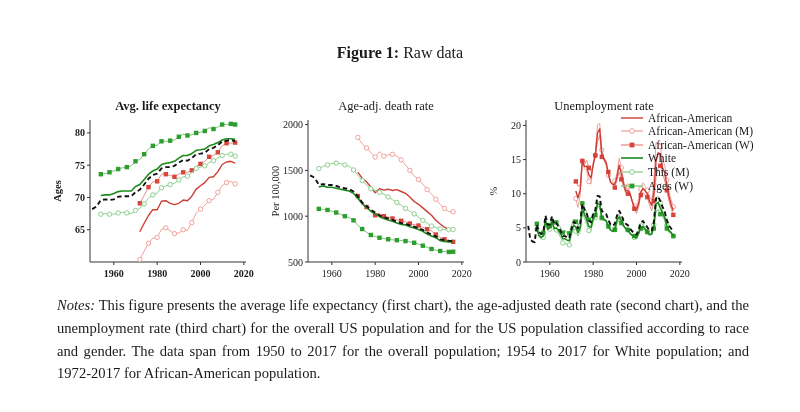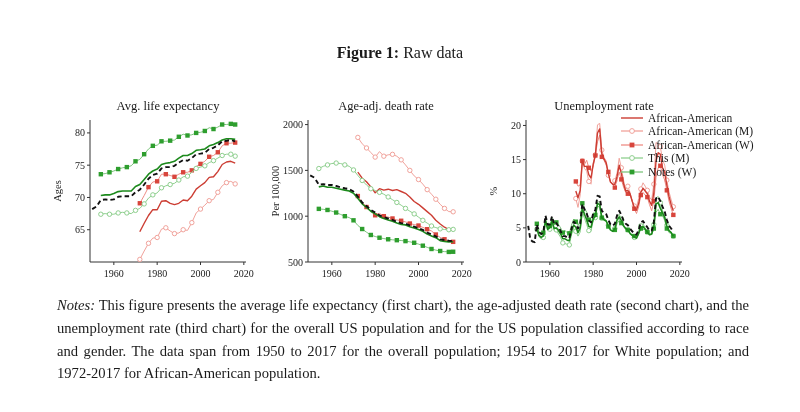--- a/index.html
+++ b/index.html
@@ -1,21 +1,21 @@
 <!DOCTYPE html>
 <html><head>
 <meta charset="utf-8">
 <style>
   html,body{margin:0;padding:0;background:#fff;}
   .page{position:relative;width:800px;height:412px;background:#ffffff;overflow:hidden;
         font-family:"Liberation Serif","DejaVu Serif",serif;color:#1a1a1a;}
   .fig-title{position:absolute;top:44px;left:0;width:800px;text-align:center;font-size:16px;}
   .fig-title .bold{font-weight:bold;}
   .chart{position:absolute;top:96px;width:205px;height:195px;}
-  #chart1{left:50px;} #chart2{left:268px;} #chart3{left:486px;}
+  #chart1{left:50px;font-weight:bold;} #chart2{left:268px;} #chart3{left:486px;}
   svg text{font-family:"Liberation Serif","DejaVu Serif",serif;fill:#1a1a1a;}
   .legend{position:absolute;left:620px;top:110px;width:170px;}
   .legend-item{display:flex;align-items:flex-end;height:13.6px;font-size:11.5px;white-space:nowrap;}
   .legend-item svg{margin-right:4px;flex:0 0 auto;}
   .notes{position:absolute;left:57px;top:294px;width:692px;font-size:14.6px;line-height:22.8px;
          text-align:justify;margin:0;}
   .notes em{font-style:italic;}
 </style>
 </head>
 <body>
@@ -331,29 +331,35 @@
     </div>
     <div class="legend-item">
       <svg width="24" height="12">
           <line x1="1" y1="6" x2="23" y2="6" stroke="#ee8d85" stroke-width="1.3"></line>
           <rect x="9.6" y="3.6" width="4.8" height="4.8" fill="#d8453c"></rect>
         </svg>
       <span>African-American (W)</span>
     </div>
     <div class="legend-item">
       <svg width="24" height="12">
+          <line x1="1" y1="6" x2="23" y2="6" stroke="#1c8a1c" stroke-width="1.6"></line>
+        </svg>
+      <span>White</span>
+    </div>
+    <div class="legend-item">
+      <svg width="24" height="12">
           <line x1="1" y1="6" x2="23" y2="6" stroke="#8ecf8e" stroke-width="1.3"></line>
           <circle cx="12" cy="6" r="2.4" fill="#fff" stroke="#8ecf8e" stroke-width="1"></circle>
         </svg>
       <span>This (M)</span>
     </div>
     <div class="legend-item">
       <svg width="24" height="12">
           <line x1="1" y1="6" x2="23" y2="6" stroke="#7cc47c" stroke-width="1.3"></line>
           <rect x="9.6" y="3.6" width="4.8" height="4.8" fill="#2e9e2e"></rect>
         </svg>
-      <span>Notes (W)</span>
+      <span>Ages (W)</span>
     </div>
   </div>
 
   <p class="notes"><em>Notes:</em> <span>This figure presents the average life expectancy (first chart), the age-adjusted death rate (second chart), and the unemployment rate (third chart) for the overall US population and for the US population classified according to race and gender. The data span from 1950 to 2017 for the overall population; 1954 to 2017 for White population; and 1972-2017 for African-American population.</span></p>
 
 </div>
 
 </body></html>

